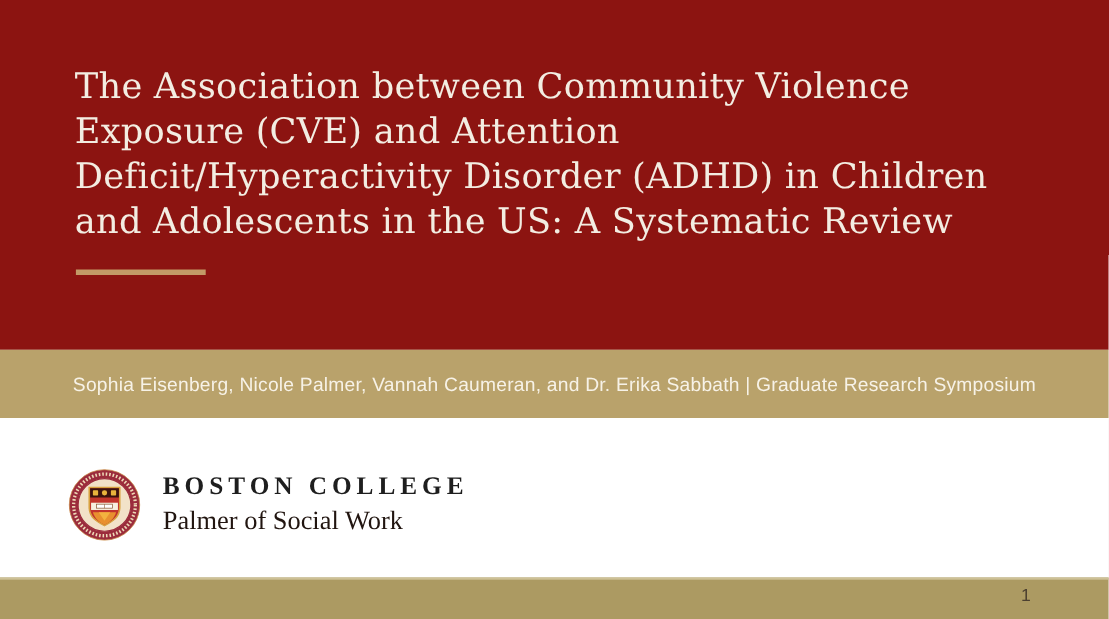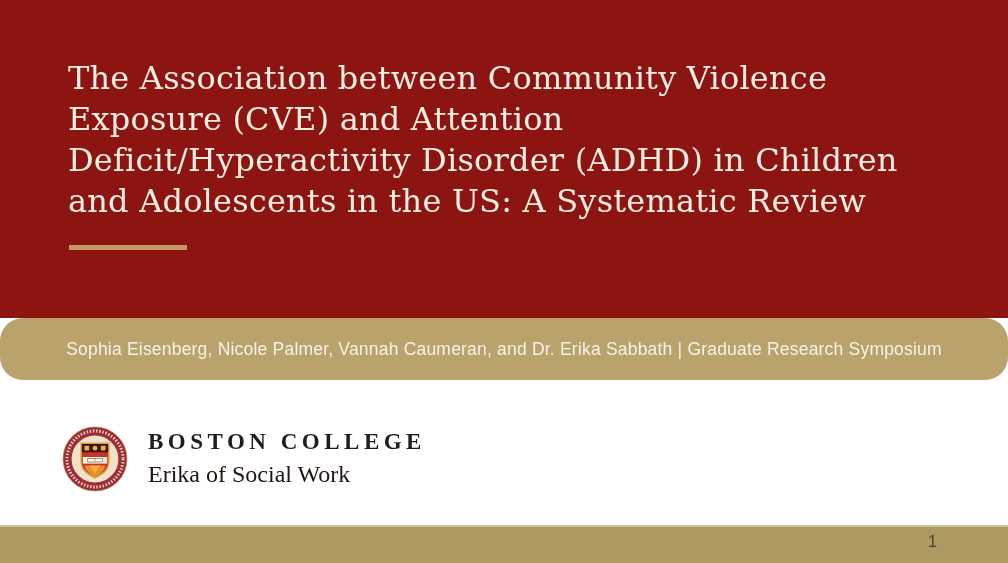--- a/index.html
+++ b/index.html
@@ -57,21 +57,20 @@
   
   .authors-band {
     position: absolute;
     left: 0; top: 318px;
     width: 1008px;
     height: 62px;
     background: var(--gold-band);
     display: flex;
     align-items: center;
     justify-content: center;
-    border-radius: 23px;
   }
   .authors-line {
     color: var(--band-text);
     font-size: 17.5px;
     letter-spacing: 0.2px;
     white-space: nowrap;
   }
 
   
   .logo-section {
@@ -169,21 +168,21 @@
 
         <rect x="31.5" y="47" width="37" height="10" fill="#F7F0DF"></rect>
         <rect x="39" y="49" width="22" height="5.5" fill="#FFFFFF" stroke="#8A5A33" stroke-width="1"></rect>
         <line x1="50" y1="49" x2="50" y2="54.5" stroke="#8A5A33" stroke-width="0.8"></line>
 
         <path d="M34 60 h32 c-2.5 9 -9 13.5 -16 17.5 c-7 -4 -13.5 -8.5 -16 -17.5 z" fill="#E8902F"></path>
         <path d="M42 60 l8 12 l8 -12 z" fill="#F3B23F"></path>
       </svg>
       <div class="wordmark-stack">
         <div class="org-name">BOSTON COLLEGE</div>
-        <div class="org-unit">Erika of Social Work</div>
+        <div class="org-unit">Palmer of Social Work</div>
       </div>
     </div>
   </div>
 
   <div class="footer-bar">
     <div class="page-number">1</div>
   </div>
 
 </div>
 

